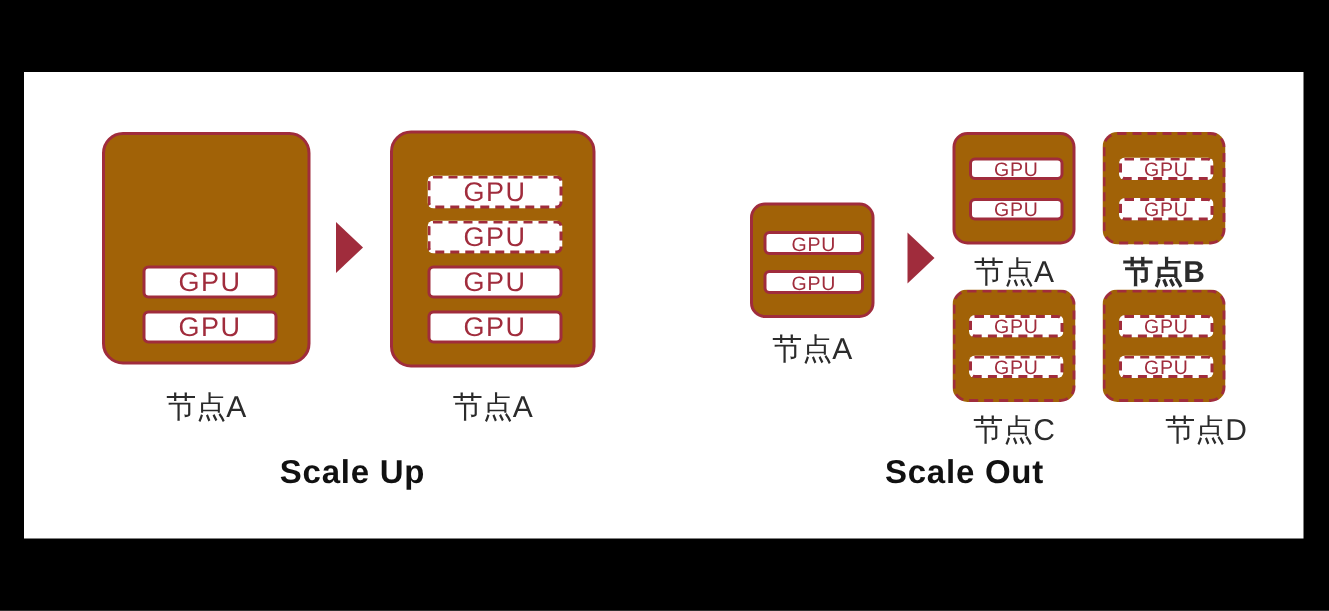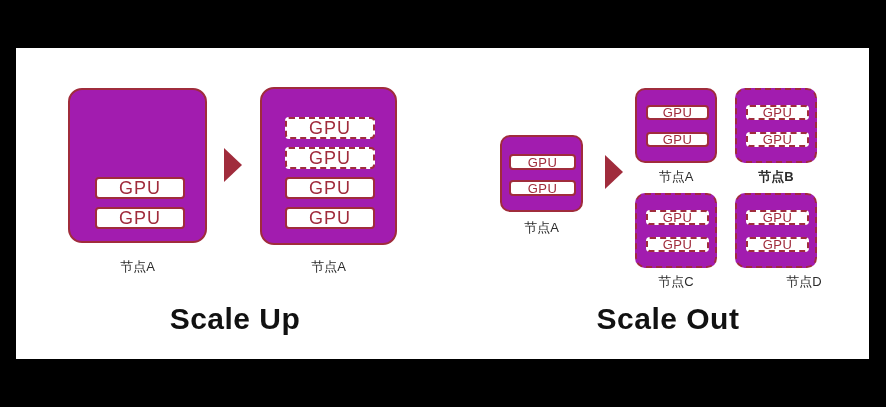--- a/index.html
+++ b/index.html
@@ -17,21 +17,21 @@
     width: 853px; height: 311px;
     background: #ffffff;
   }
 
   
   .node {
     position: absolute;
     border: 2px solid #A02C3C;
     border-radius: 14px;
     box-sizing: border-box;
-    background: #a21caf;
+    background: #a16207;
     padding-left: 48px;
   }
   .node.small { border-radius: 10px; }
   .node.dashed { border-style: dashed; }
 
   
   .gpu {
     position: absolute;
     border: 2px solid #A02C3C;
     border-radius: 4px;
@@ -45,37 +45,37 @@
   }
   .gpu.dashed { border-style: dashed; }
   .gpu.lg { width: 90px; height: 22px; line-height: 19px; }
   .gpu.sm { width: 63px; height: 15px; font-size: 13px; line-height: 12px; letter-spacing: 0.5px; }
   .gpu.md { width: 67px; height: 16px; font-size: 13px; line-height: 13px; letter-spacing: 0.5px; }
 
   
   .node-label {
     position: absolute;
     text-align: center;
-    font-size: 13px;
+    font-size: 20px;
     color: #2b2b2b;
   }
 
   
   .arrow {
     position: absolute;
     width: 0; height: 0;
     border-top: 17px solid transparent;
     border-bottom: 17px solid transparent;
     border-left: 18px solid #A02C3C;
   }
 
   
   .title {
     position: absolute;
-    font-size: 30px;
+    font-size: 22px;
     font-weight: bold;
     color: #111111;
     letter-spacing: 0.5px;
     white-space: nowrap;
     text-align: center;
   }
 </style>
 </head>
 <body>
 
@@ -130,17 +130,17 @@
         <div class="gpu sm dashed" style="left:9px; top:42px;">GPU</div>
       </div>
       <div class="node-label" style="left:619px; top:225px; width:82px;">节点C</div>
 
       <div class="node small dashed" style="left:719px; top:145px; width:82px; height:75px;">
         <div class="gpu sm dashed" style="left:9px; top:15px;">GPU</div>
         <div class="gpu sm dashed" style="left:9px; top:42px;">GPU</div>
       </div>
       <div class="node-label" style="left:747px; top:225px; width:82px;">节点D</div>
 
-      <div class="title" style="left:572px; top:254px; width:160px;">Scale Out</div>
+      <div class="title" style="left:547px; top:254px; width:160px;">Scale Out</div>
     </div>
 
   </div>
 </div>
 
 </body></html>

